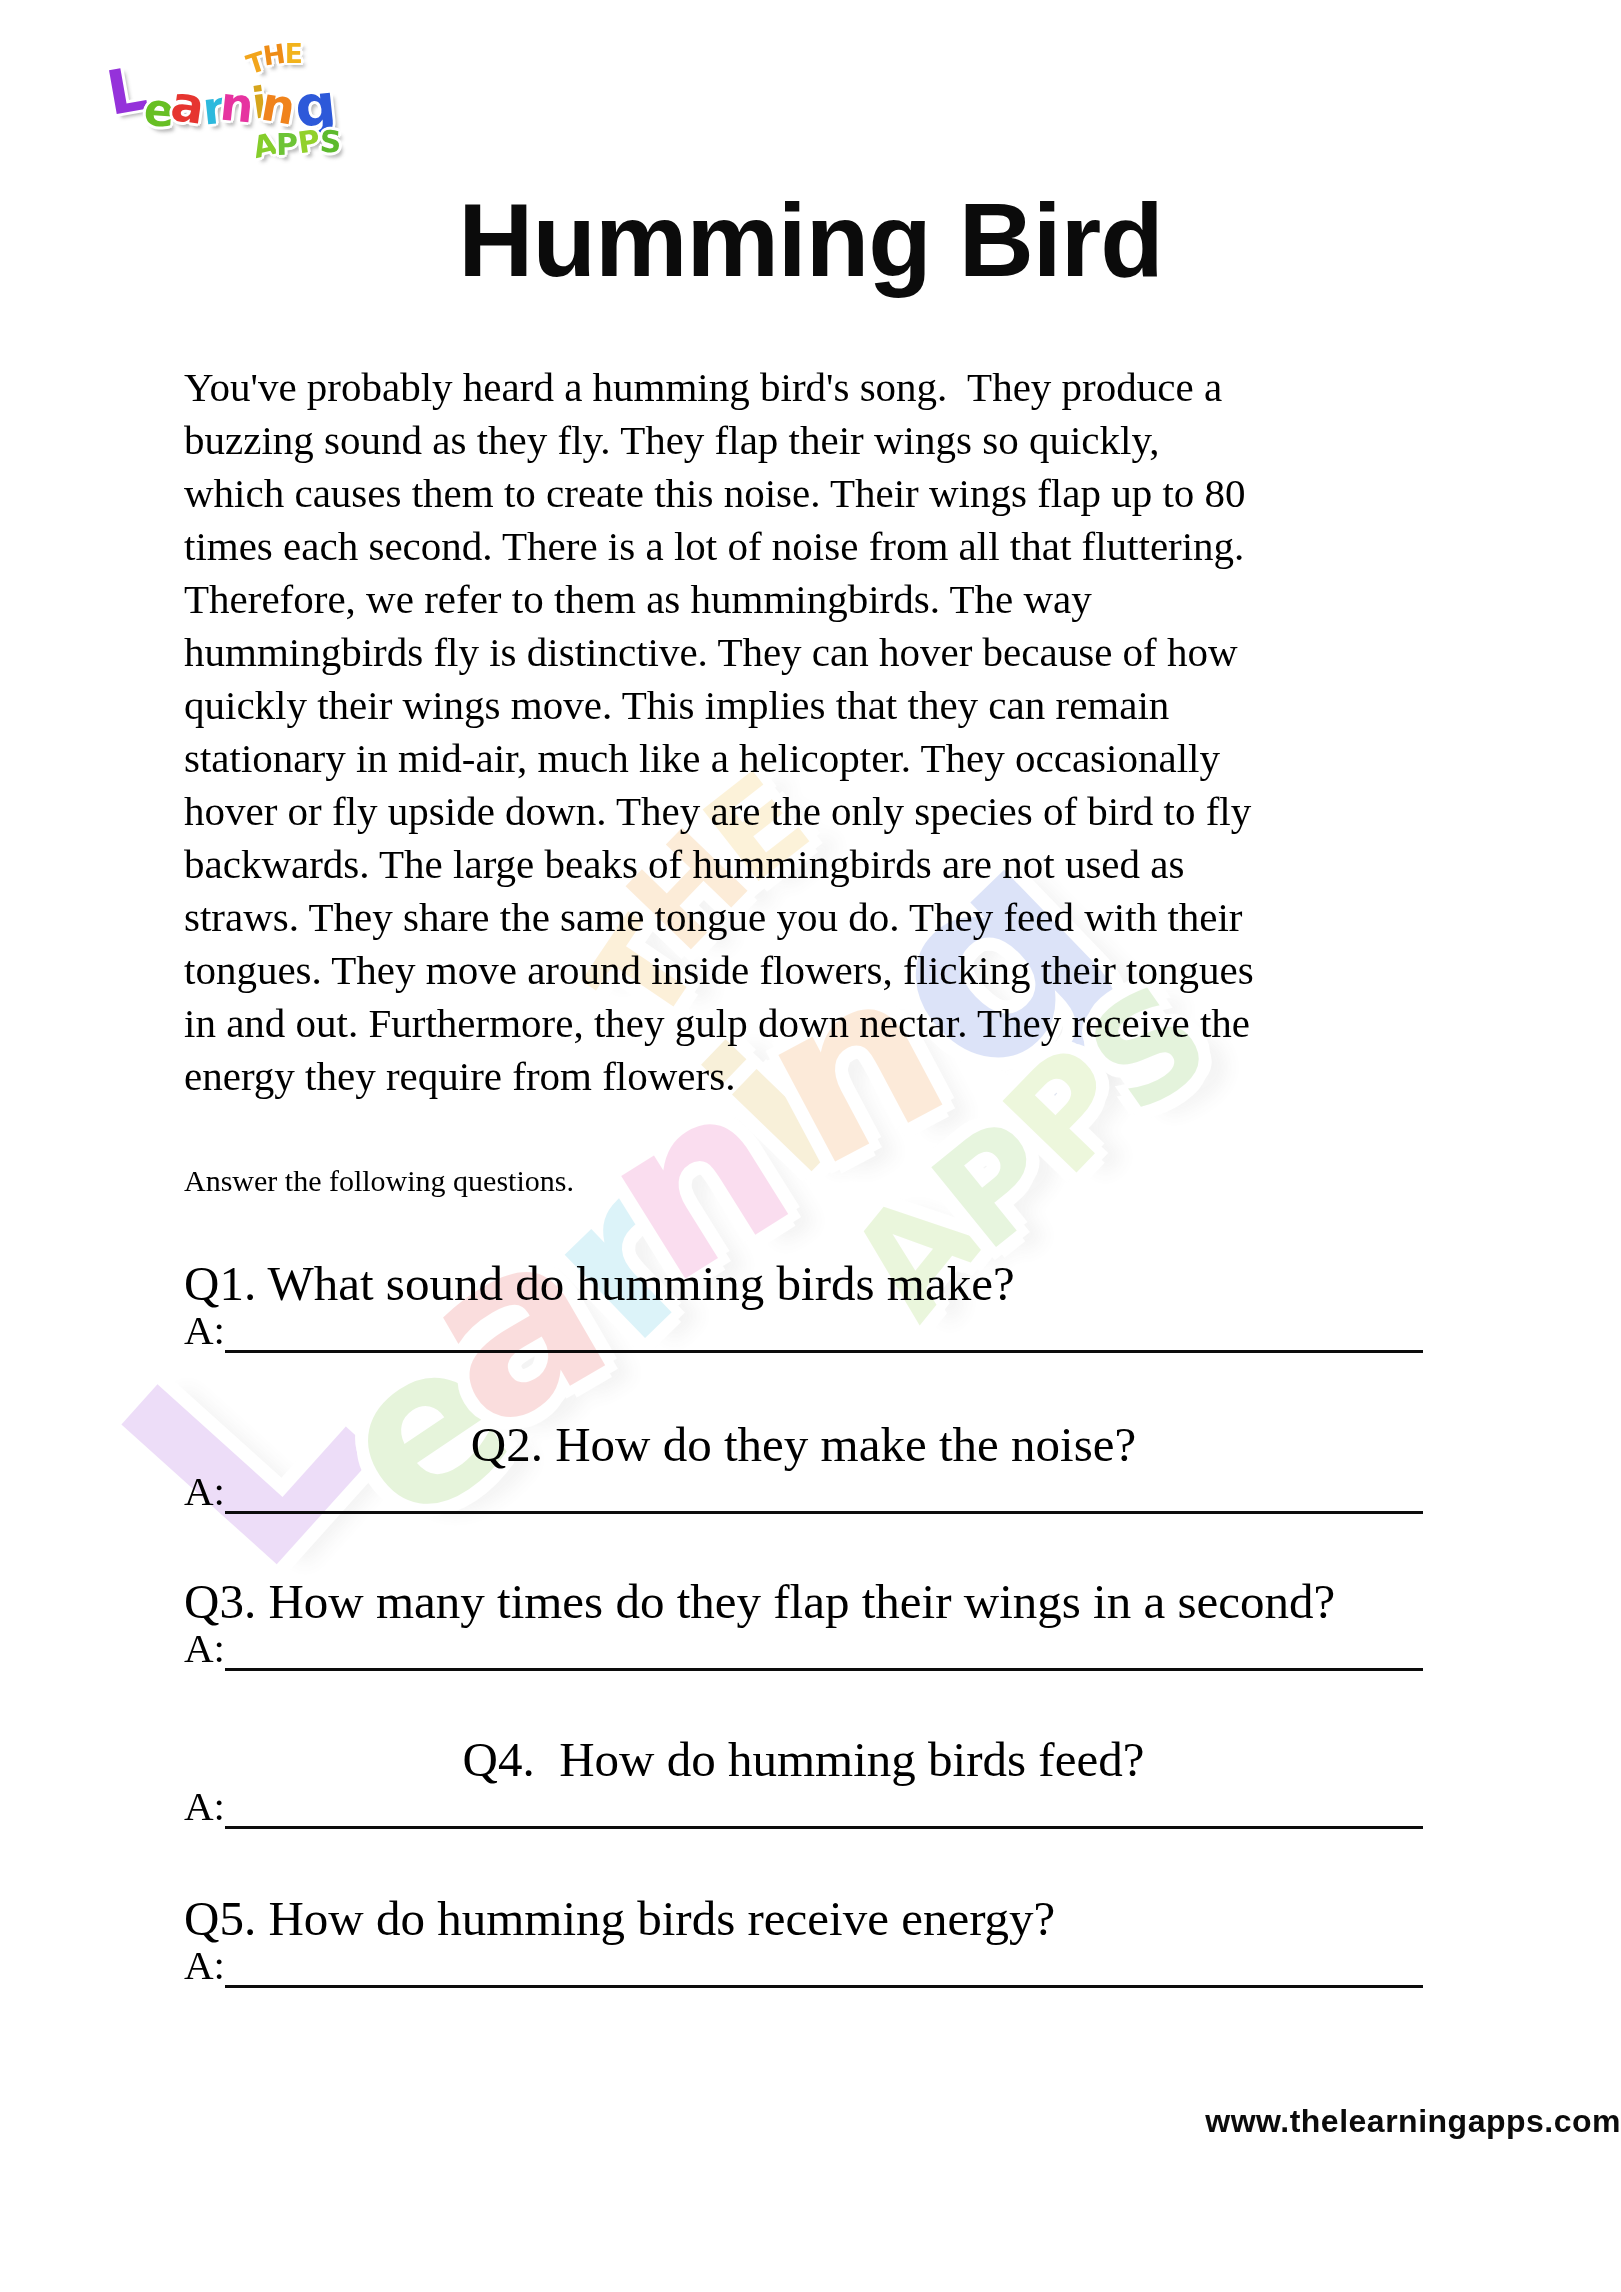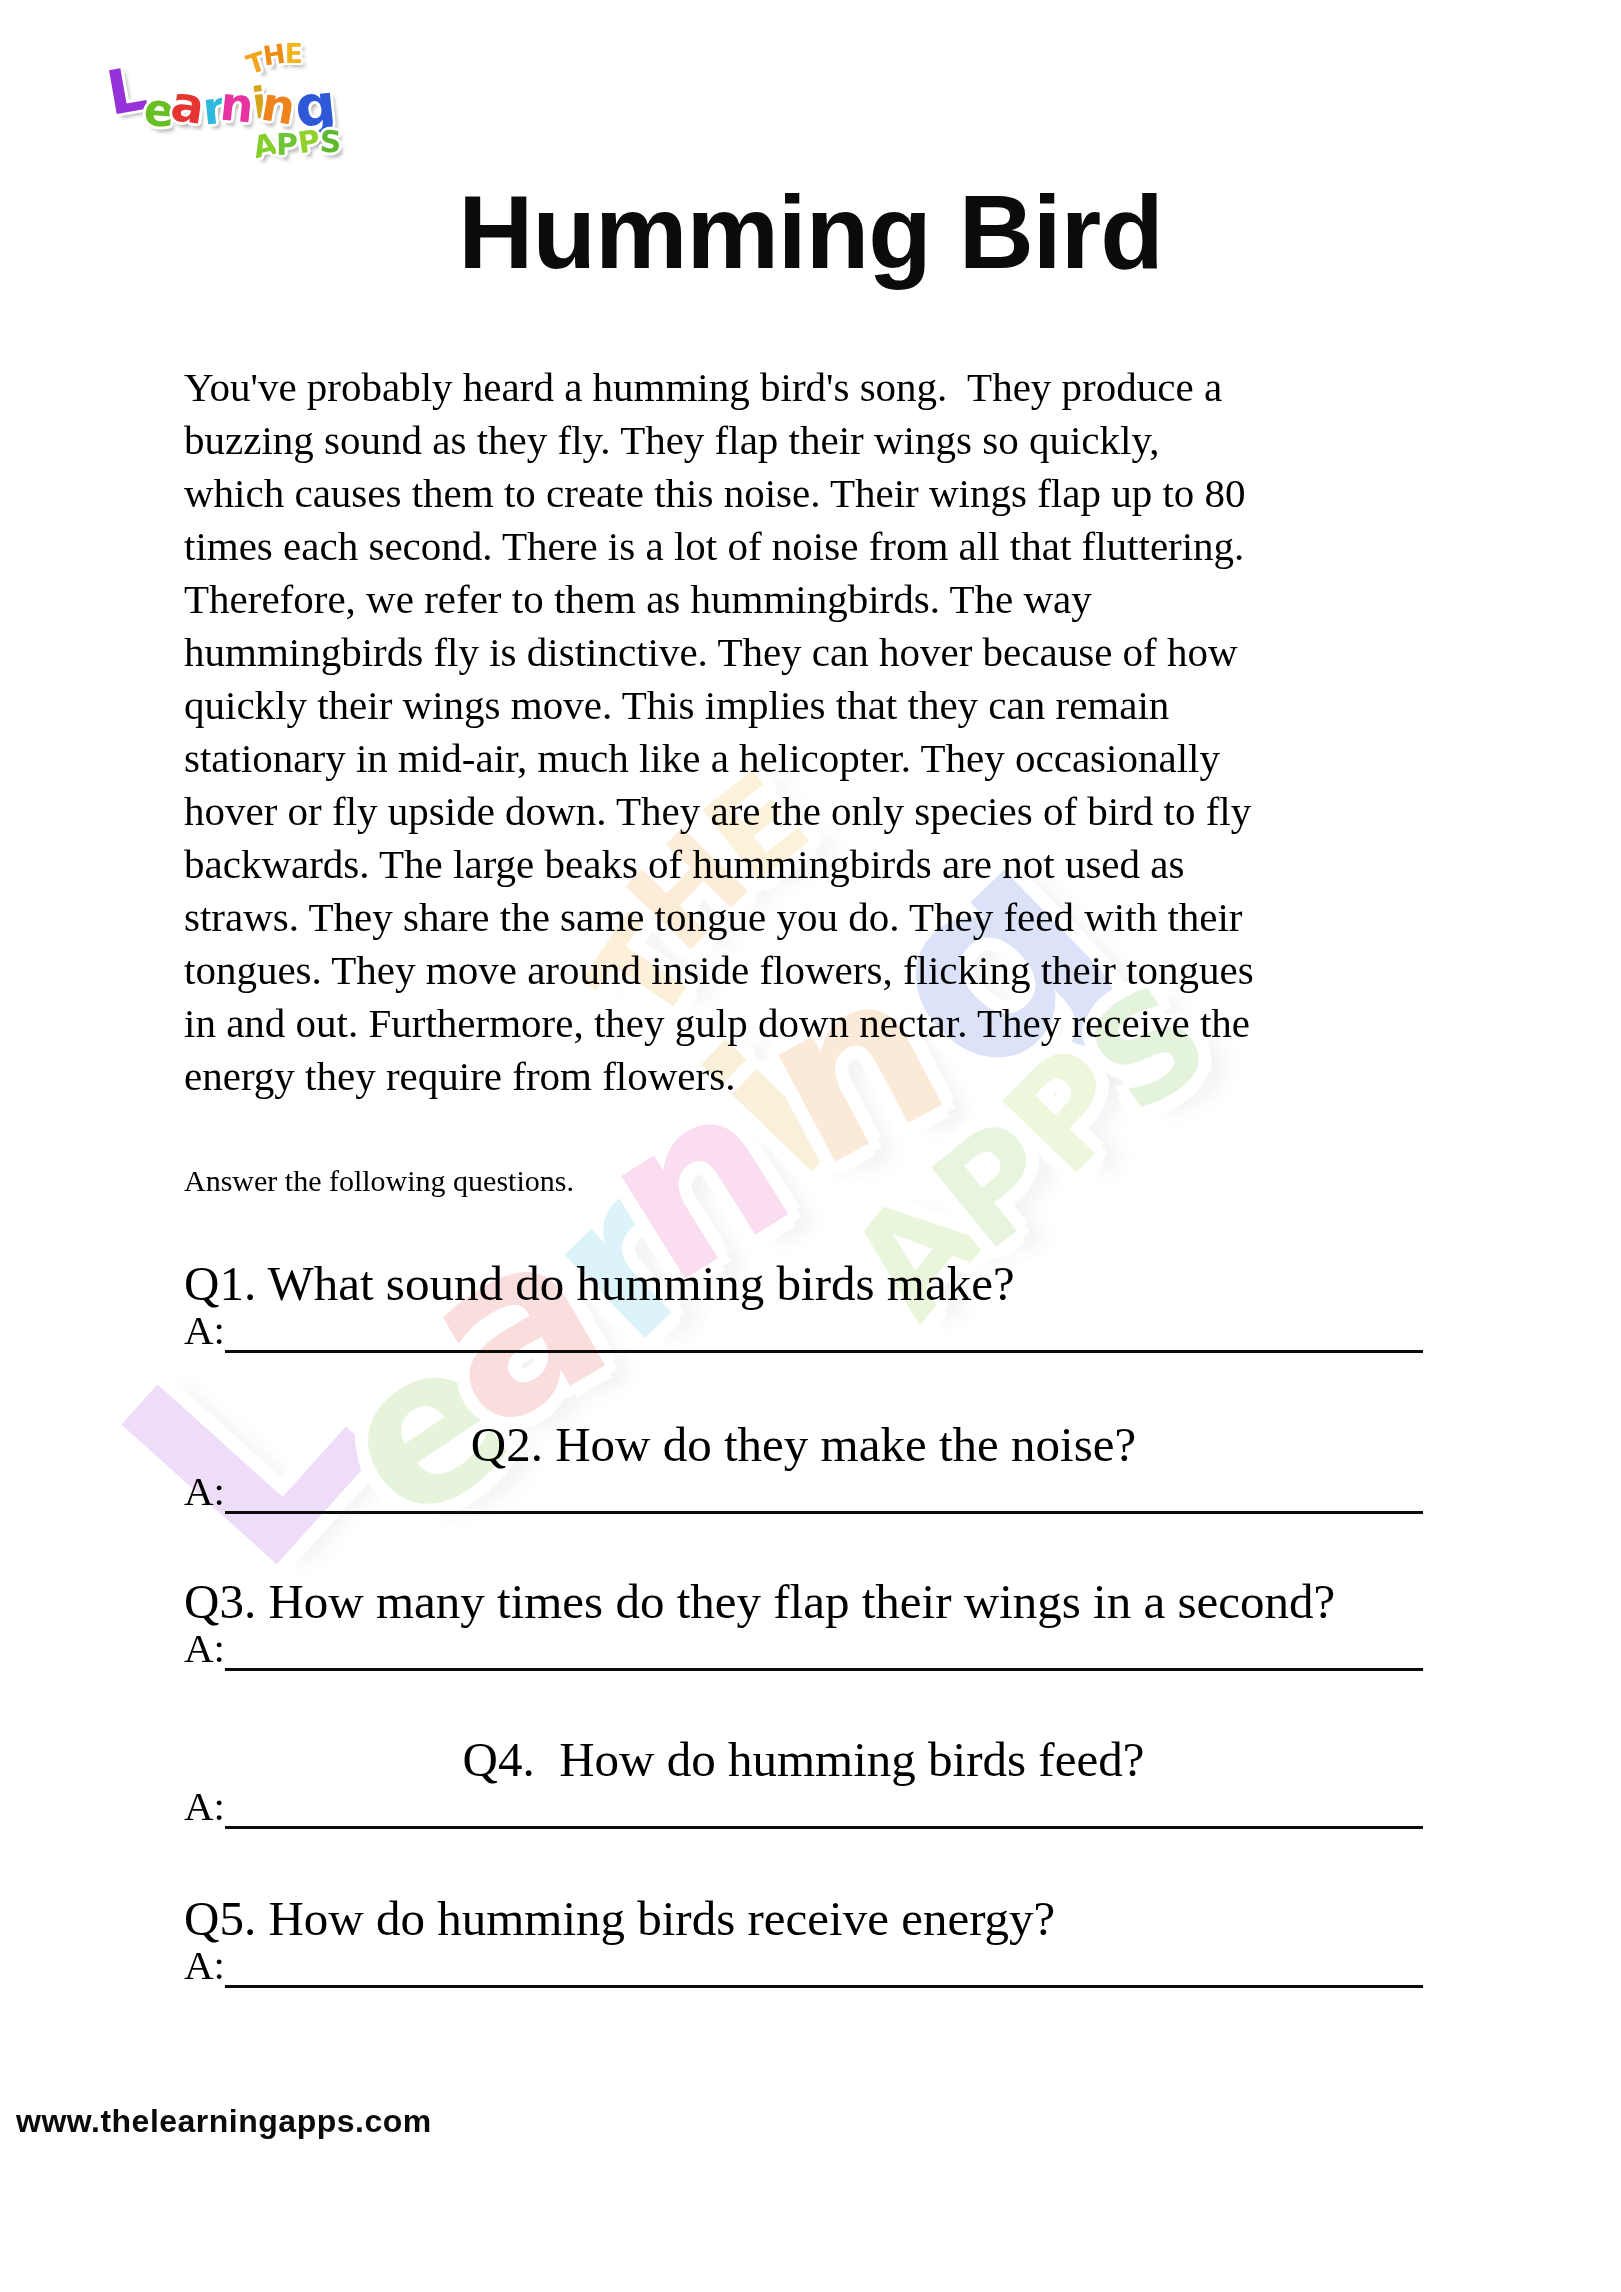--- a/index.html
+++ b/index.html
@@ -40,38 +40,38 @@
   .logo-apps .lt3{transform:rotate(8deg) translateY(2px);}
 
   .logo--header{left:106px; top:39px;}
 
   
   .watermark{left:755px; top:1137px; width:0; height:0; z-index:0; opacity:.16;}
   .watermark .logo{transform:translate(-147px,-66px) rotate(-38deg) scale(4.7);}
 
   
   .title{
-    left:0; right:0; top:173px; margin:0; text-align:center;
+    left:0; right:0; top:173px; margin:8px; text-align:center;
     font-family:"Liberation Sans", sans-serif; font-weight:bold;
     font-size:104px; letter-spacing:-1px; color:#0b0b0b;
   }
   .passage{left:184px; top:361px; font-size:41px; line-height:53px;}
   .passage .line{white-space:pre;}
 
   .intro{left:184px; top:1155px; font-size:30px; line-height:52px; white-space:pre;}
 
   .qblock{left:184px; width:1239px;}
   .q1{top:1259px;} .q2{top:1420px;text-align:center;} .q3{top:1577px;} .q4{top:1735px;text-align:center;} .q5{top:1894px;}
   .q-line{font-size:49px; line-height:49px; white-space:pre;}
   .a-row{display:flex; font-size:41px; line-height:45px;}
   .a-label{flex:0 0 auto;}
   .a-line{flex:1 1 auto; border-bottom:3.9px solid #0c0c0c;}
 
   .footer{
-    left:16px; right:0; top:2103px; text-align:left;
+    left:4px; right:0; top:2103px; text-align:right;
     font-family:"Liberation Sans", sans-serif; font-weight:bold;
     font-size:32px; letter-spacing:0.5px; color:#0b0b0b;
   }
 </style>
 </head>
 <body>
 
 <div class="page">
 
   <div class="watermark">

